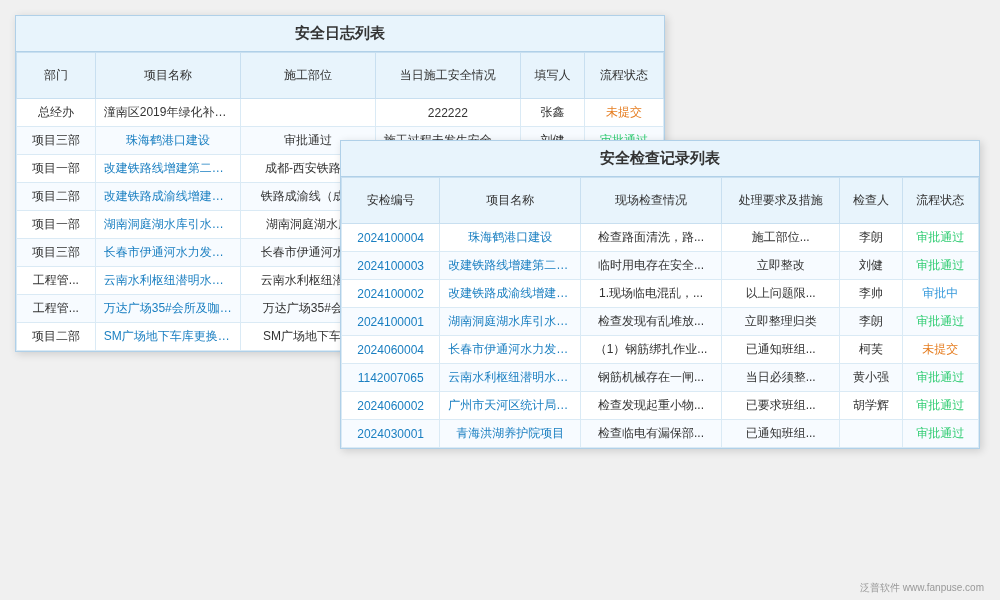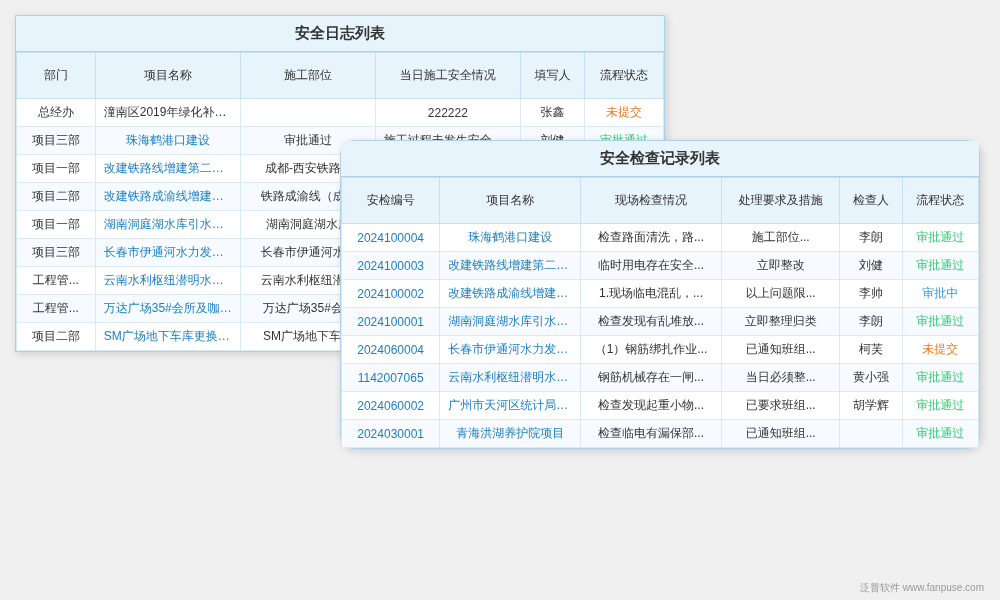--- a/index.html
+++ b/index.html
@@ -71,21 +71,20 @@
       top: 15px;
       left: 15px;
       width: 650px;
     }
 
     
     #panel-check {
       top: 140px;
       left: 340px;
       width: 640px;
-      border-radius: 14px;
     }
 
     .watermark {
       position: absolute;
       bottom: 5px;
       right: 16px;
       font-size: 10px;
       color: #999;
       z-index: 100;
     }

